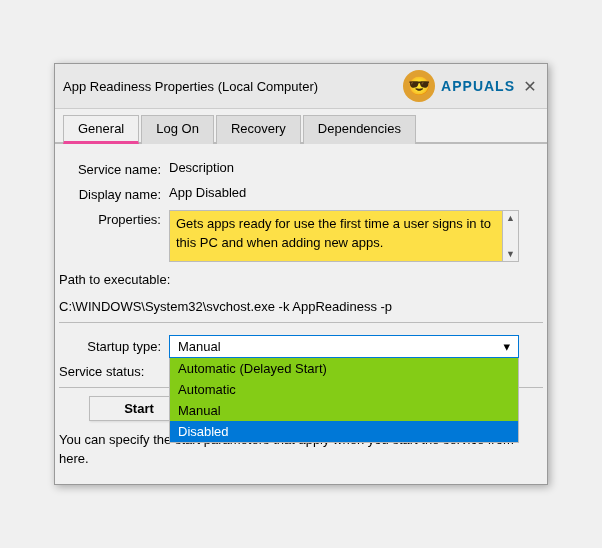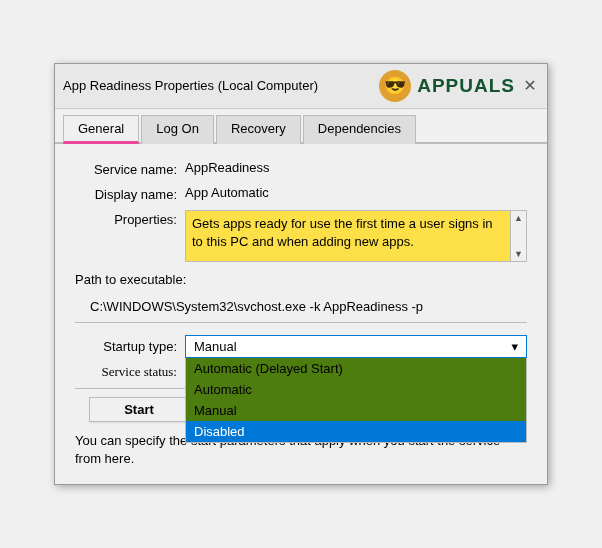--- a/index.html
+++ b/index.html
@@ -41,22 +41,22 @@
       height: 32px;
       background: #e0a030;
       border-radius: 50%;
       display: flex;
       align-items: center;
       justify-content: center;
       font-size: 18px;
     }
     .app-name {
       font-weight: bold;
-      font-size: 19px;
-      color: #14532d;
+      font-size: 14px;
+      color: #0369a1;
       letter-spacing: 1px;
     }
     .close-btn {
       width: 18px;
       height: 18px;
       background: none;
       border: none;
       cursor: pointer;
       font-size: 16px;
       color: #555;
@@ -81,21 +81,21 @@
       margin-right: 2px;
       position: relative;
       top: 2px;
     }
     .tab.active {
       background: #f0f0f0;
       border-bottom: 3px solid #ec4899;
       z-index: 1;
     }
     .content {
-      padding: 16px 20px;
+      padding: 16px 4px;
     }
     .field-row {
       display: flex;
       align-items: flex-start;
       margin-bottom: 8px;
     }
     .field-label {
       width: 110px;
       text-align: right;
       padding-right: 8px;
@@ -140,21 +140,20 @@
     .path-section {
       margin: 10px 0 4px 0;
     }
     .path-label {
       color: #000;
       margin-bottom: 12px;
     }
     .path-value {
       color: #000;
       font-size: 13px;
-      margin-left: 15px;
     }
     .startup-row {
       display: flex;
       align-items: center;
       margin: 12px 0 0 0;
     }
     .startup-label {
       width: 110px;
       text-align: right;
       padding-right: 8px;
@@ -173,21 +172,21 @@
       justify-content: space-between;
       align-items: center;
       cursor: pointer;
       font-size: 13px;
     }
     .dropdown-list {
       position: absolute;
       top: 100%;
       left: 0;
       right: 0;
-      background: #4d7c0f;
+      background: #84cc16;
       border: 1px solid #bbb;
       border-top: none;
       z-index: 10;
     }
     .dropdown-item {
       padding: 3px 8px;
       cursor: pointer;
       font-size: 13px;
     }
     .dropdown-item.selected {
@@ -201,24 +200,22 @@
     }
     .status-row {
       display: flex;
       align-items: center;
       margin: 4px 0 8px 0;
       position: relative;
       z-index: 0;
     }
     .status-label {
       width: 110px;
-      text-align: right;
       padding-right: 8px;
       flex-shrink: 0;
-      font-family: Liberation Serif, serif;
     }
     .buttons-row {
       display: flex;
       gap: 8px;
       margin: 8px 0 8px 0;
       padding-left: 0;
       justify-content: center;
     }
     .action-btn {
       width: 100px;
@@ -259,26 +256,26 @@
     <div class="tab active">General</div>
     <div class="tab">Log On</div>
     <div class="tab">Recovery</div>
     <div class="tab">Dependencies</div>
   </div>
 
   <div class="content">
 
     <div class="field-row">
       <span class="field-label">Service name:</span>
-      <span class="field-value">AppReadiness</span>
+      <span class="field-value">Description</span>
     </div>
 
     <div class="field-row">
       <span class="field-label">Display name:</span>
-      <span class="field-value">App Automatic</span>
+      <span class="field-value">App Disabled</span>
     </div>
 
     <div class="field-row">
       <span class="field-label">Properties:</span>
       <div class="description-box">
         <div style="padding-right:18px;">Gets apps ready for use the first time a user signs in to this PC and when adding new apps.</div>
         <div class="description-scroll">
           <div class="scroll-arrow">▲</div>
           <div class="scroll-arrow">▼</div>
         </div>

